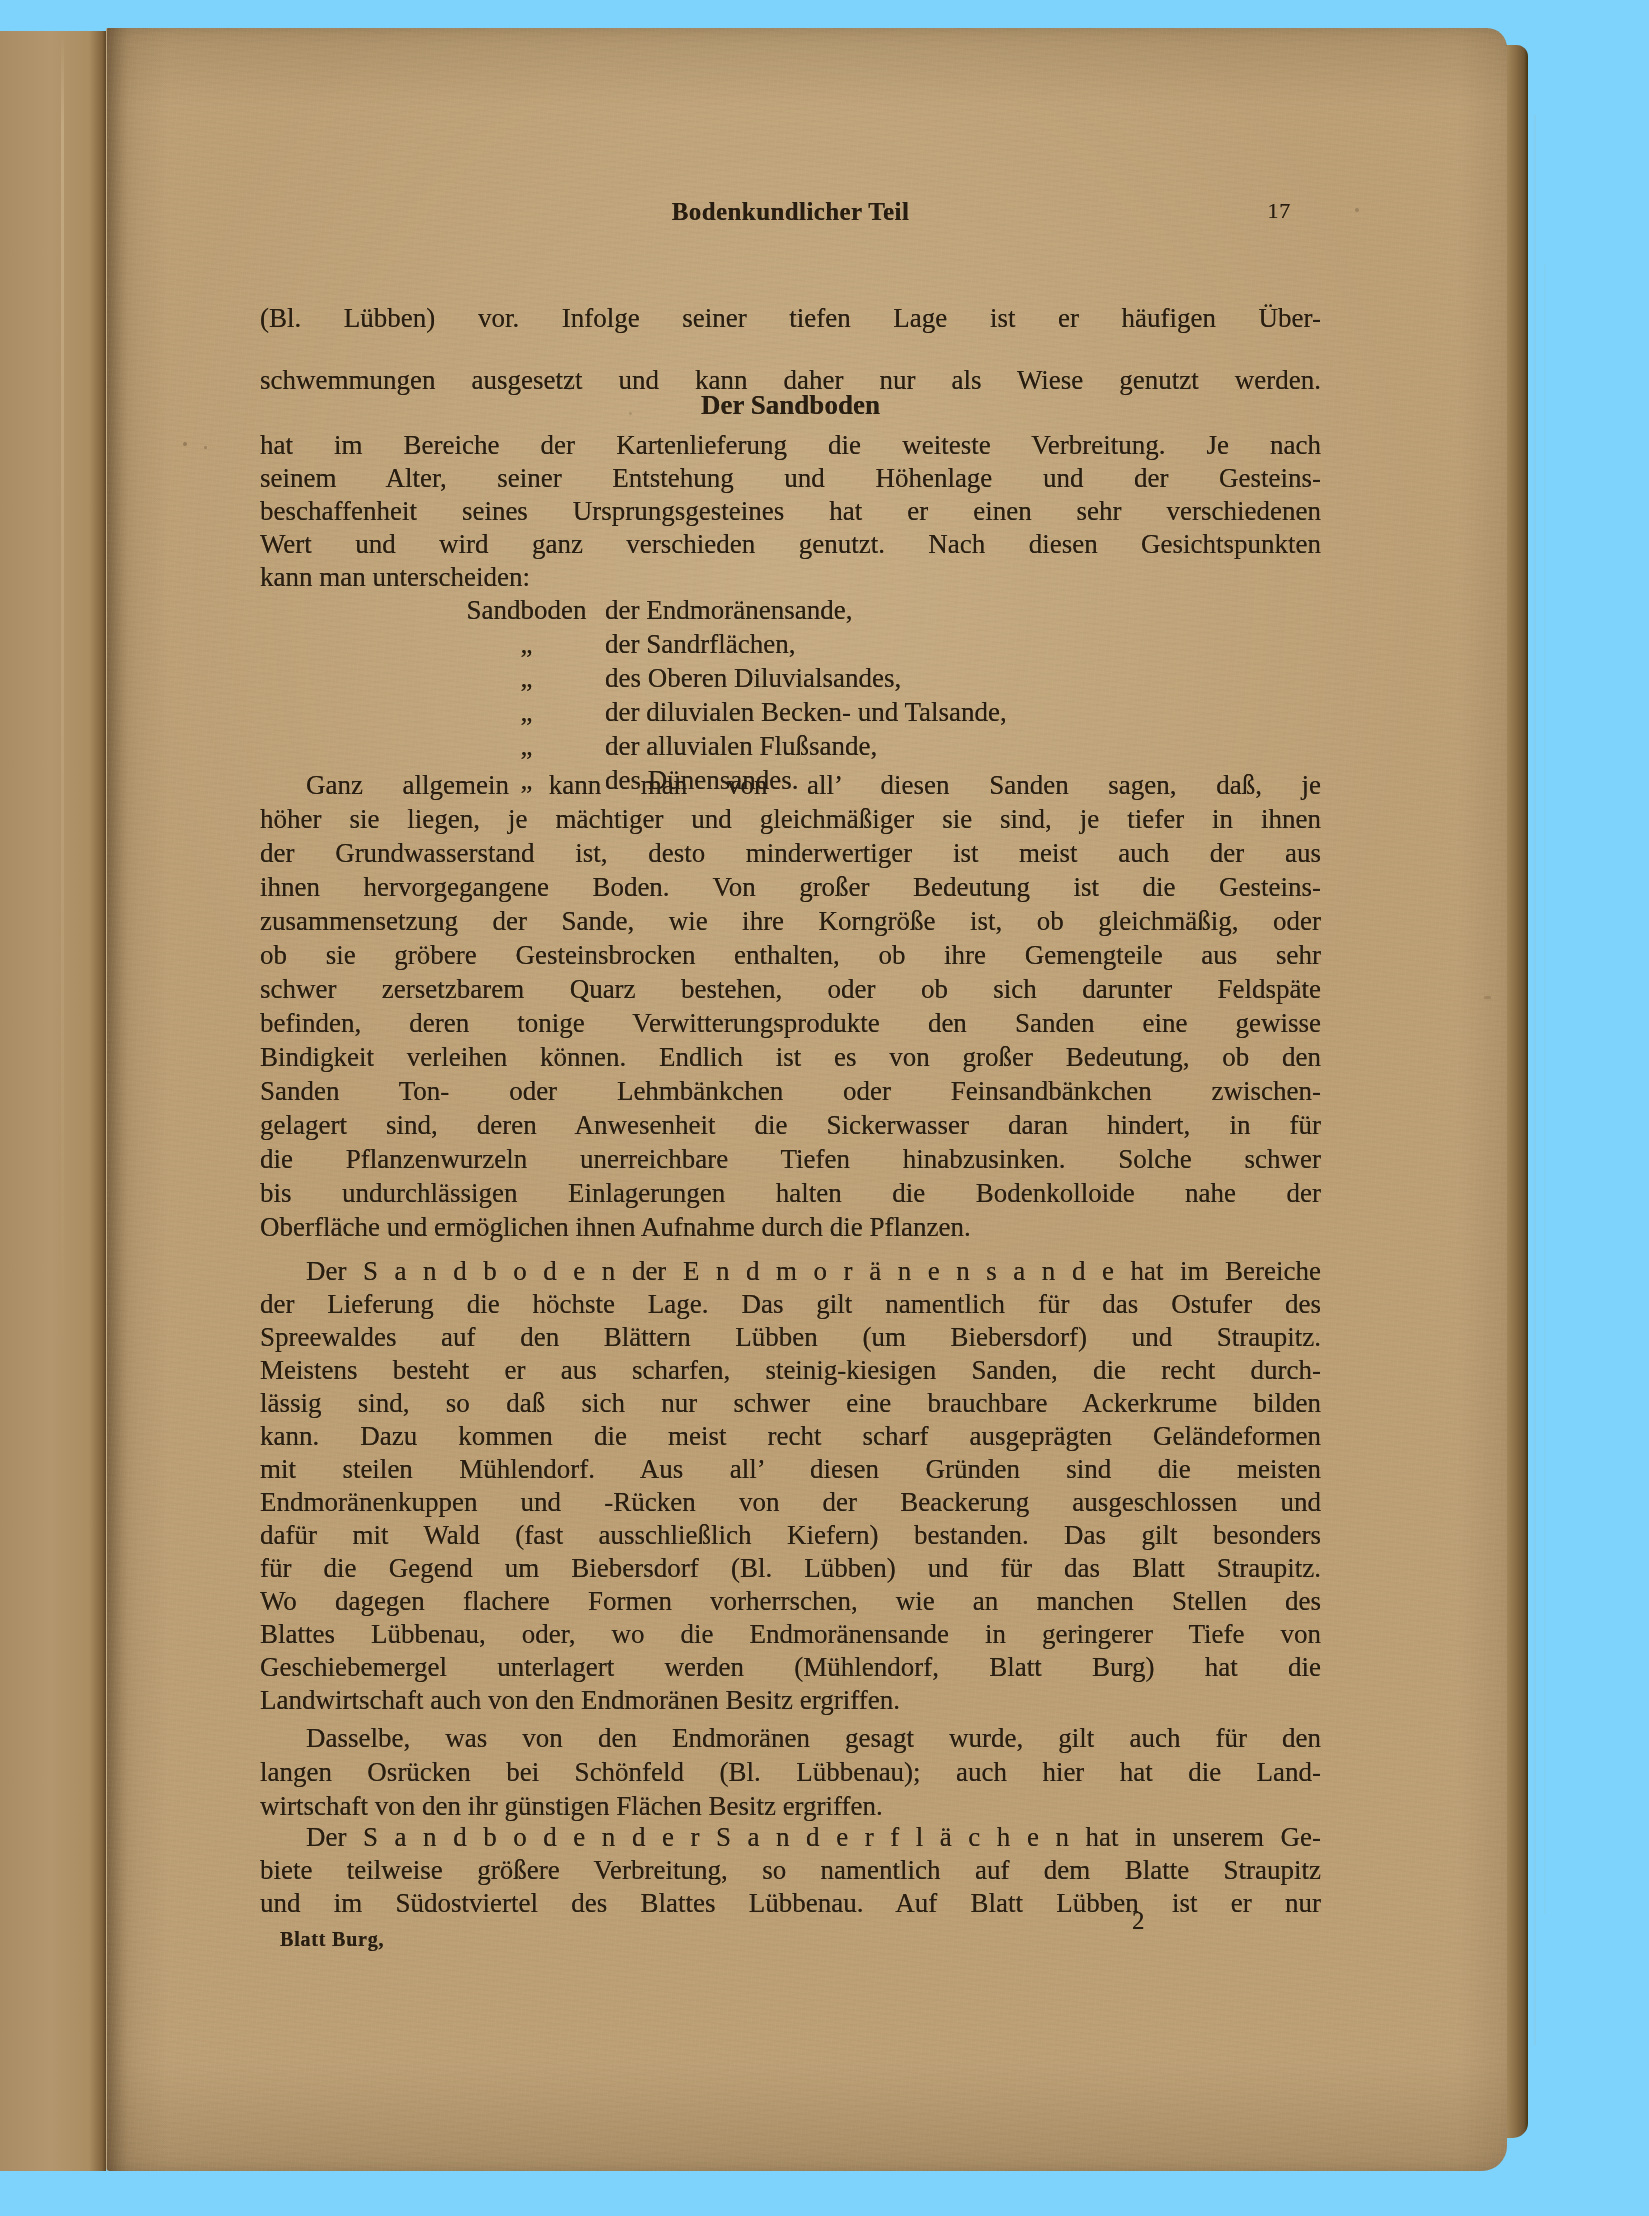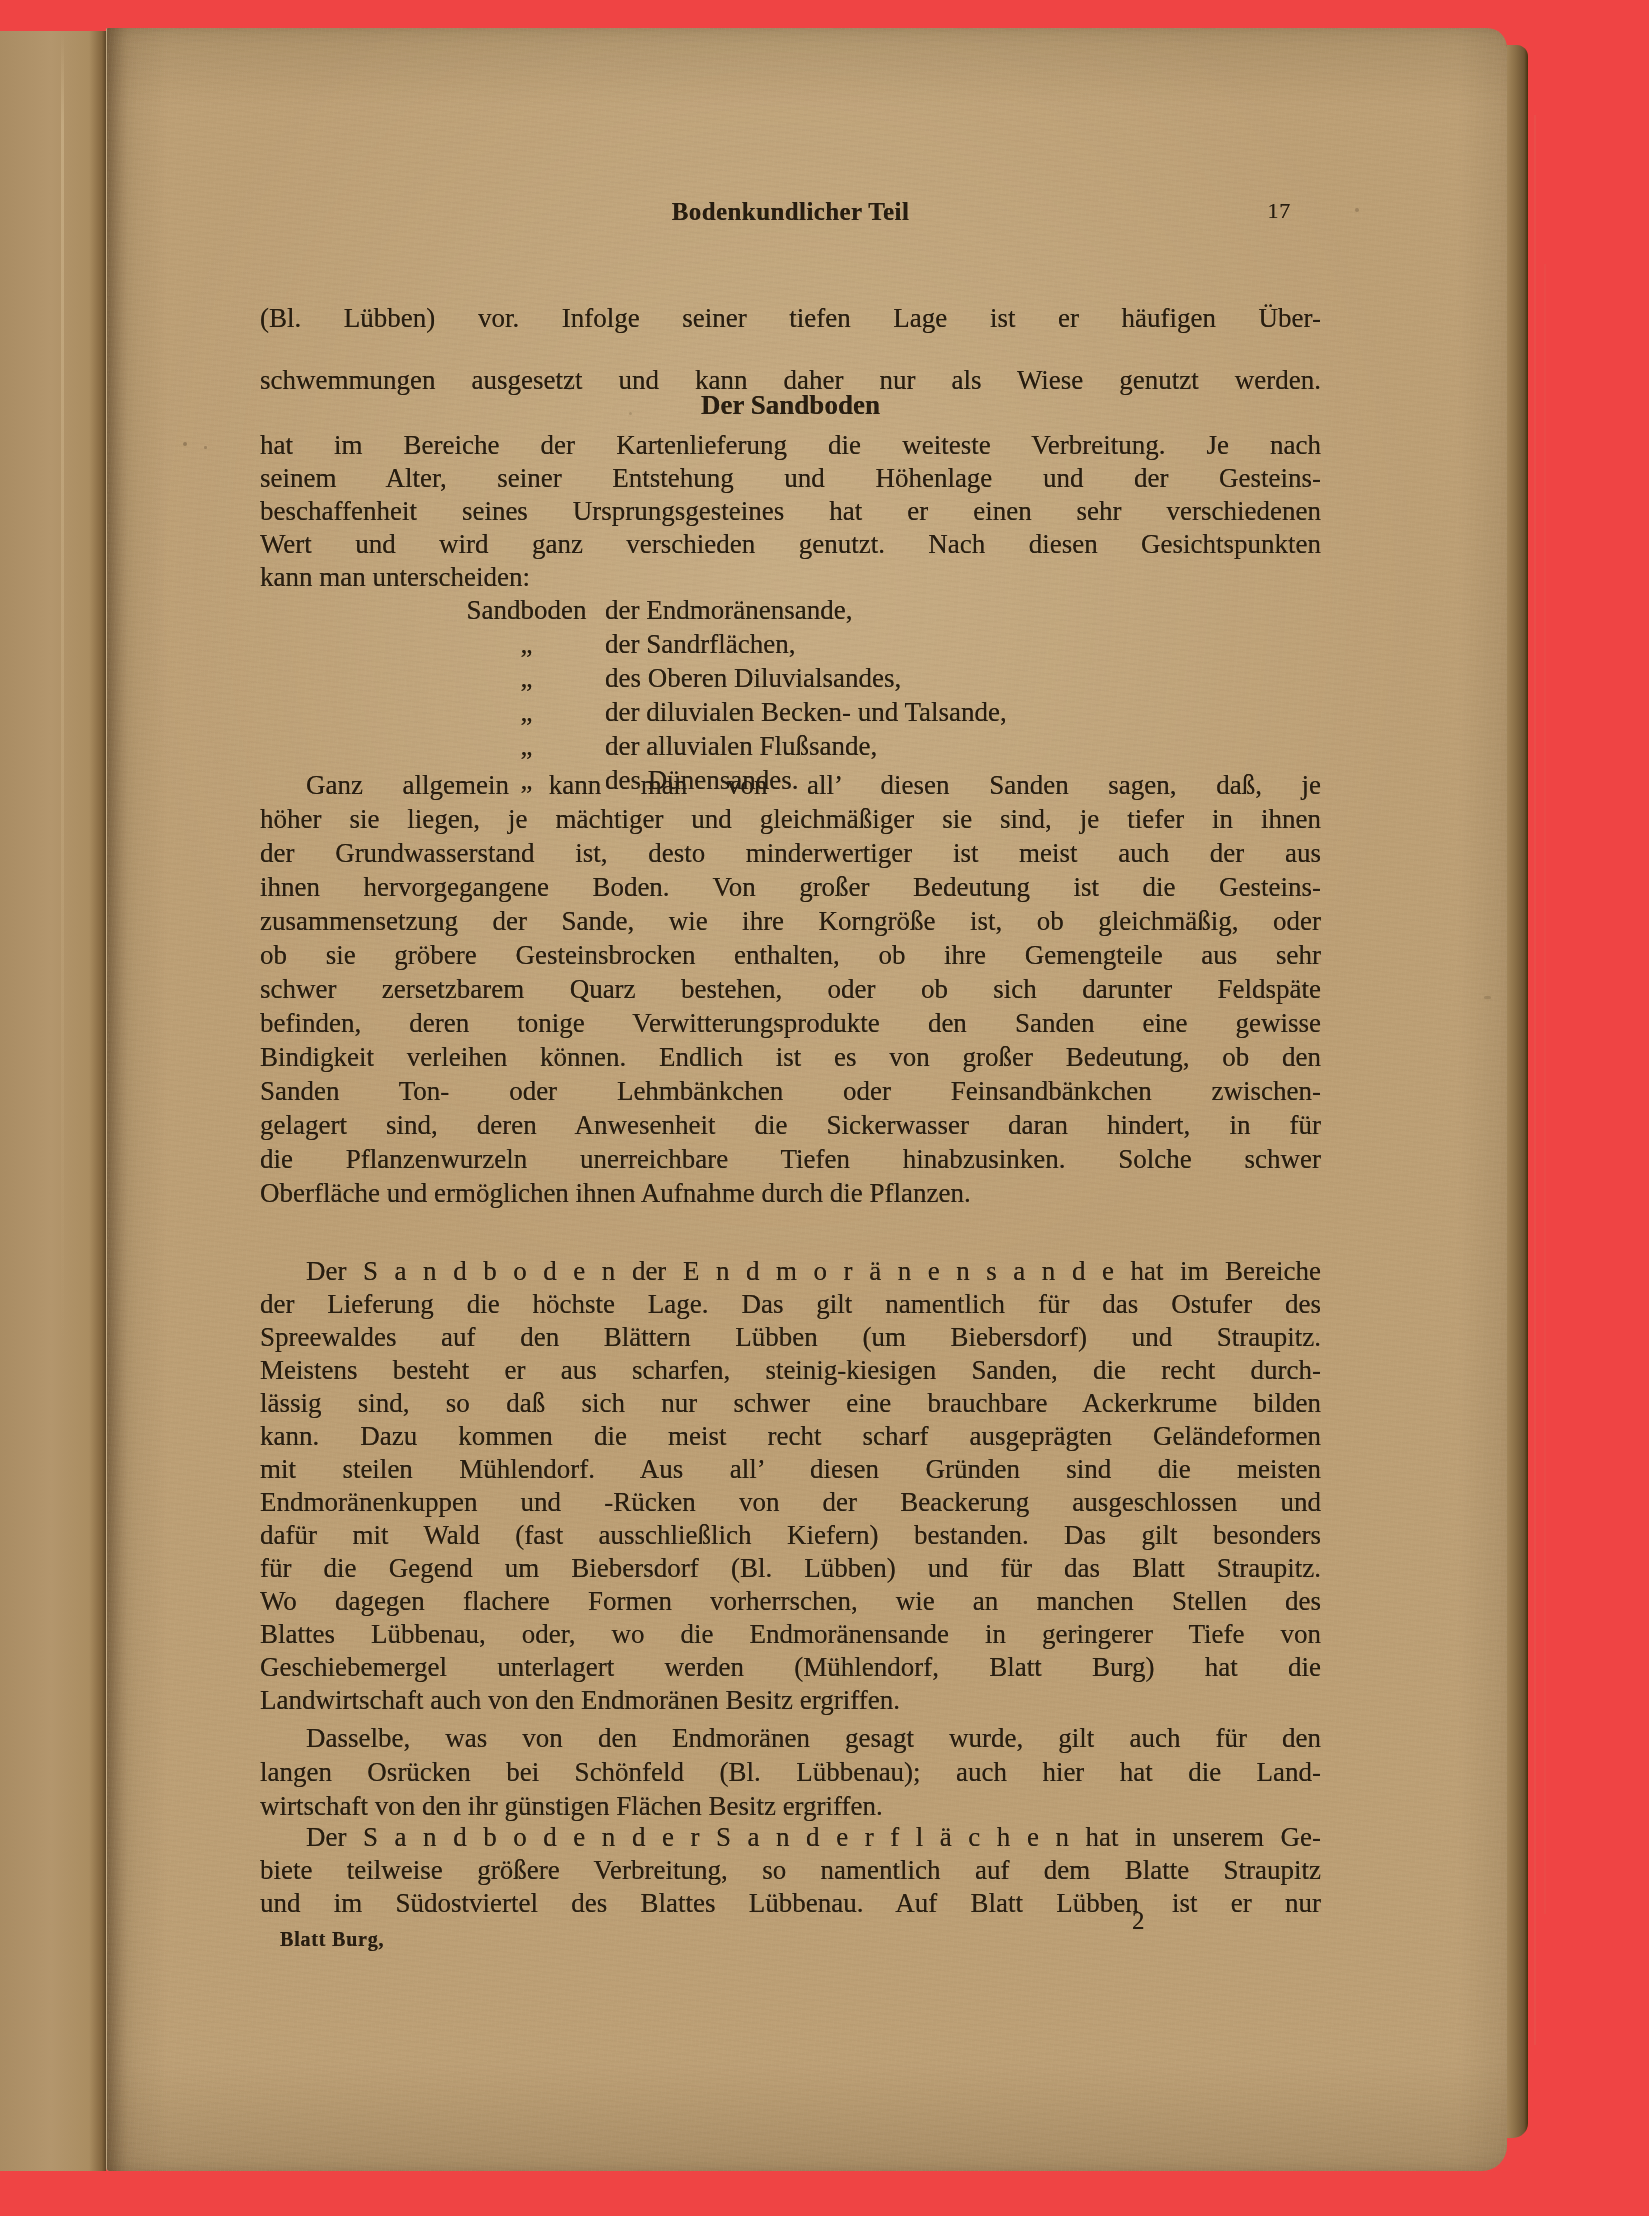--- a/index.html
+++ b/index.html
@@ -1,21 +1,21 @@
 <!DOCTYPE html>
 <html style="font-size:13px"><head>
 <meta charset="utf-8">
 <style>
   html,body { margin:0; padding:0; }
   body {
     width:1650px; height:2216px; overflow:hidden;
     background:#0a0806;
     font-family:"Liberation Serif","DejaVu Serif",serif;
   }
-  .scan { position:relative; width:1650px; height:2216px; background:#ef4444; }
+  .scan { position:relative; width:1650px; height:2216px; background:#7dd3fc; }
 
   
   .neighbor-strip {
     position:absolute; left:0; top:31px; width:106px; height:2140px;
     background:linear-gradient(to right,#a98c63 0%,#b3966d 48%,#aa8d61 84%,#83663f 96%,#5c4628 100%);
   }
   .neighbor-highlight {
     position:absolute; left:61px; top:33px; width:2.5px; height:1320px;
     background:linear-gradient(to bottom, rgba(238,218,178,0) 0%, rgba(238,218,178,0.30) 7%, rgba(238,218,178,0.12) 65%, rgba(238,218,178,0) 100%);
   }
@@ -161,20 +161,21 @@
         <div class="tline">der Grundwasserstand ist, desto minderwertiger ist meist auch der aus</div>
         <div class="tline">ihnen hervorgegangene Boden.  Von großer Bedeutung ist die Gesteins-</div>
         <div class="tline">zusammensetzung der Sande, wie ihre Korngröße ist, ob gleichmäßig, oder</div>
         <div class="tline">ob sie gröbere Gesteinsbrocken enthalten, ob ihre Gemengteile aus sehr</div>
         <div class="tline">schwer zersetzbarem Quarz bestehen, oder ob sich darunter Feldspäte</div>
         <div class="tline">befinden, deren tonige Verwitterungsprodukte den Sanden eine gewisse</div>
         <div class="tline">Bindigkeit verleihen können.  Endlich ist es von großer Bedeutung, ob den</div>
         <div class="tline">Sanden Ton- oder Lehmbänkchen oder Feinsandbänkchen zwischen-</div>
         <div class="tline">gelagert sind, deren Anwesenheit die Sickerwasser daran hindert, in für</div>
         <div class="tline">die Pflanzenwurzeln unerreichbare Tiefen hinabzusinken.  Solche schwer</div>
+        <div class="tline">bis undurchlässigen Einlagerungen halten die Bodenkolloide nahe der</div>
         <div class="tline endline">Oberfläche und ermöglichen ihnen Aufnahme durch die Pflanzen.</div>
       </div>
 
     <div class="block b-p4">
         <div class="tline firstline">Der S a n d b o d e n der E n d m o r ä n e n s a n d e hat im Bereiche</div>
         <div class="tline">der Lieferung die höchste Lage.  Das gilt namentlich für das Ostufer des</div>
         <div class="tline">Spreewaldes auf den Blättern Lübben (um Biebersdorf) und Straupitz.</div>
         <div class="tline">Meistens besteht er aus scharfen, steinig-kiesigen Sanden, die recht durch-</div>
         <div class="tline">lässig sind, so daß sich nur schwer eine brauchbare Ackerkrume bilden</div>
         <div class="tline">kann.  Dazu kommen die meist recht scharf ausgeprägten Geländeformen</div>

